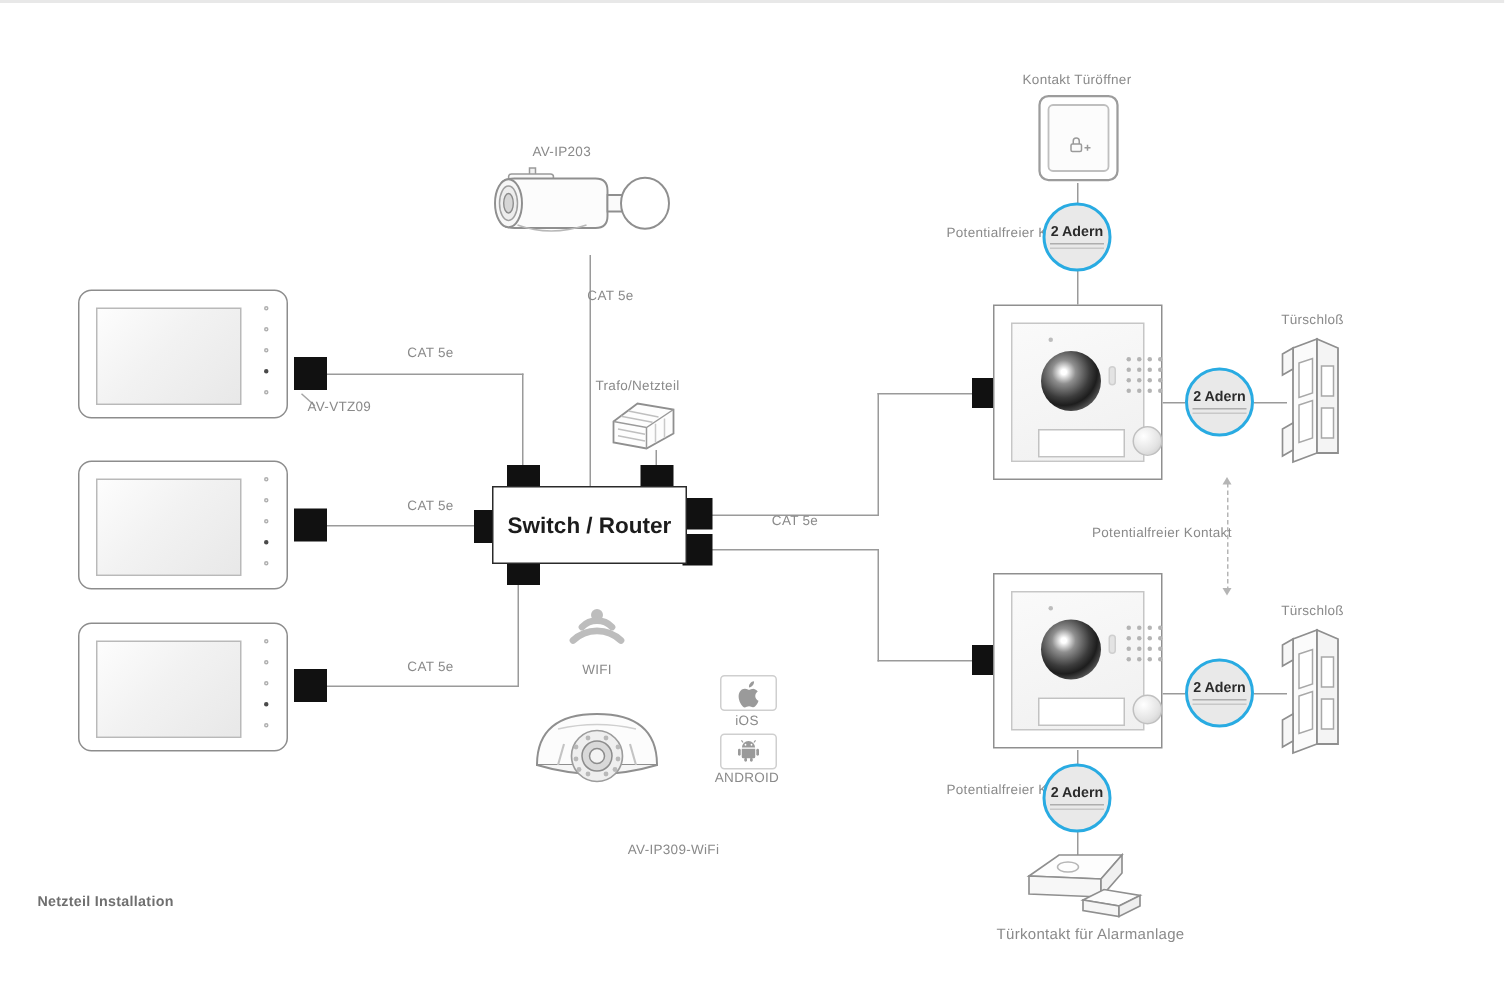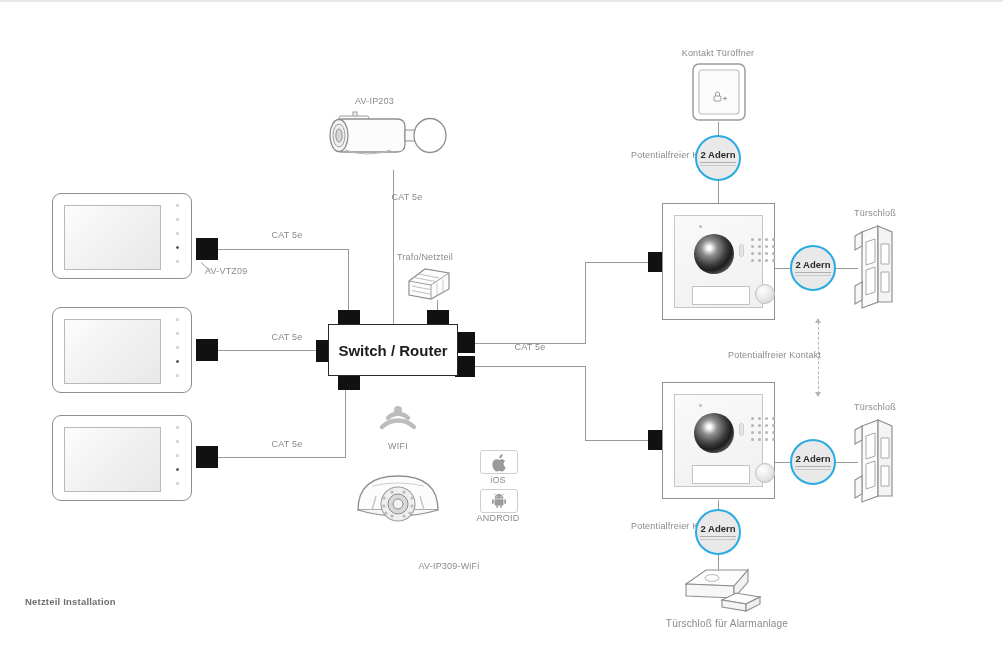--- a/index.html
+++ b/index.html
@@ -377,16 +377,16 @@
     <svg width="94" height="48" viewBox="0 0 94 48">
       <path d="M14 18 L34 4 L76 4 L62 20 Z" fill="#fdfdfd" stroke="#8f8f8f" stroke-width="1.1"></path>
       <path d="M14 18 L62 20 L62 32 L14 30 Z" fill="#f7f7f7" stroke="#8f8f8f" stroke-width="1.1"></path>
       <path d="M62 20 L76 4 L76 16 L62 32 Z" fill="#f1f1f1" stroke="#8f8f8f" stroke-width="1.1"></path>
       <ellipse cx="40" cy="12" rx="7" ry="3.4" fill="none" stroke="#b5b5b5" stroke-width="1"></ellipse>
       <path d="M50 34 L64 27 L88 31 L74 38 Z" fill="#fcfcfc" stroke="#8f8f8f" stroke-width="1.1"></path>
       <path d="M50 34 L50 41 L74 45 L74 38 Z" fill="#f5f5f5" stroke="#8f8f8f" stroke-width="1.1"></path>
       <path d="M74 38 L88 31 L88 38 L74 45 Z" fill="#efefef" stroke="#8f8f8f" stroke-width="1.1"></path>
     </svg>
   </div>
-  <div class="lbl c big" style="left:727px;top:618px;">Türschloß für Alarmanlage</div>
+  <div class="lbl c big" style="left:727px;top:618px;">Türkontakt für Alarmanlage</div>
 
   <div id="caption">Netzteil Installation</div>
 </div>
 
 </body></html>

